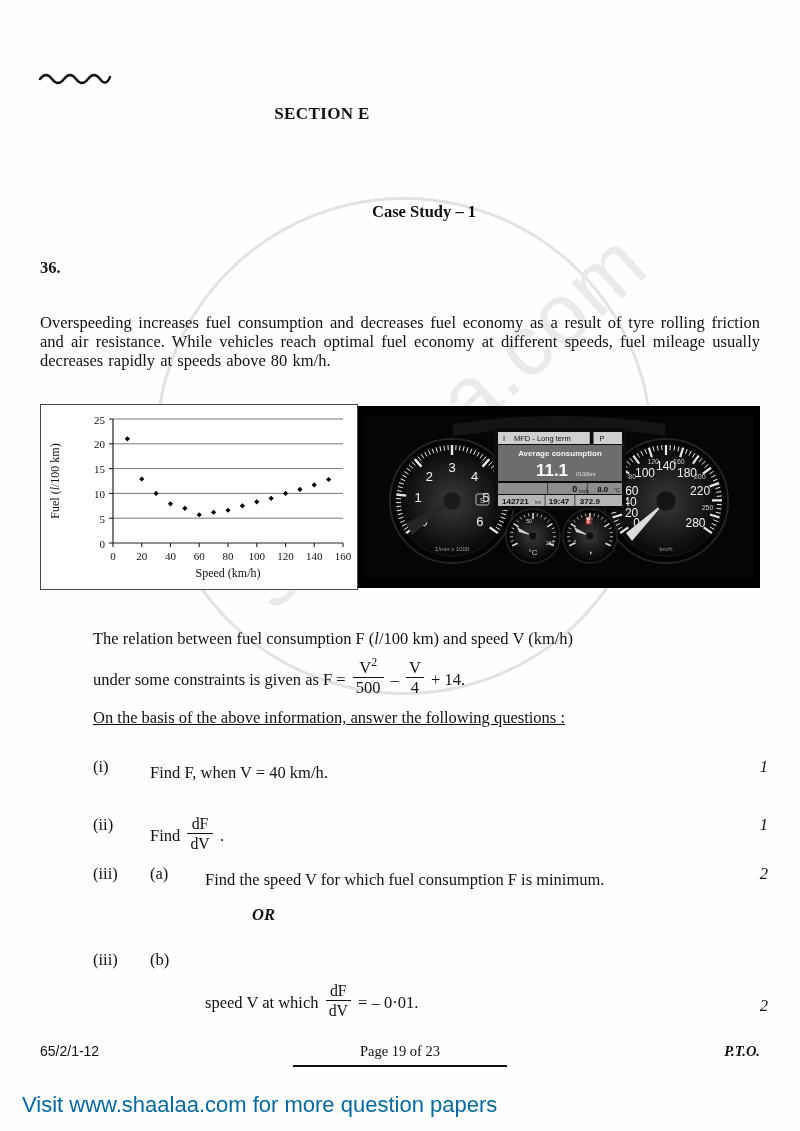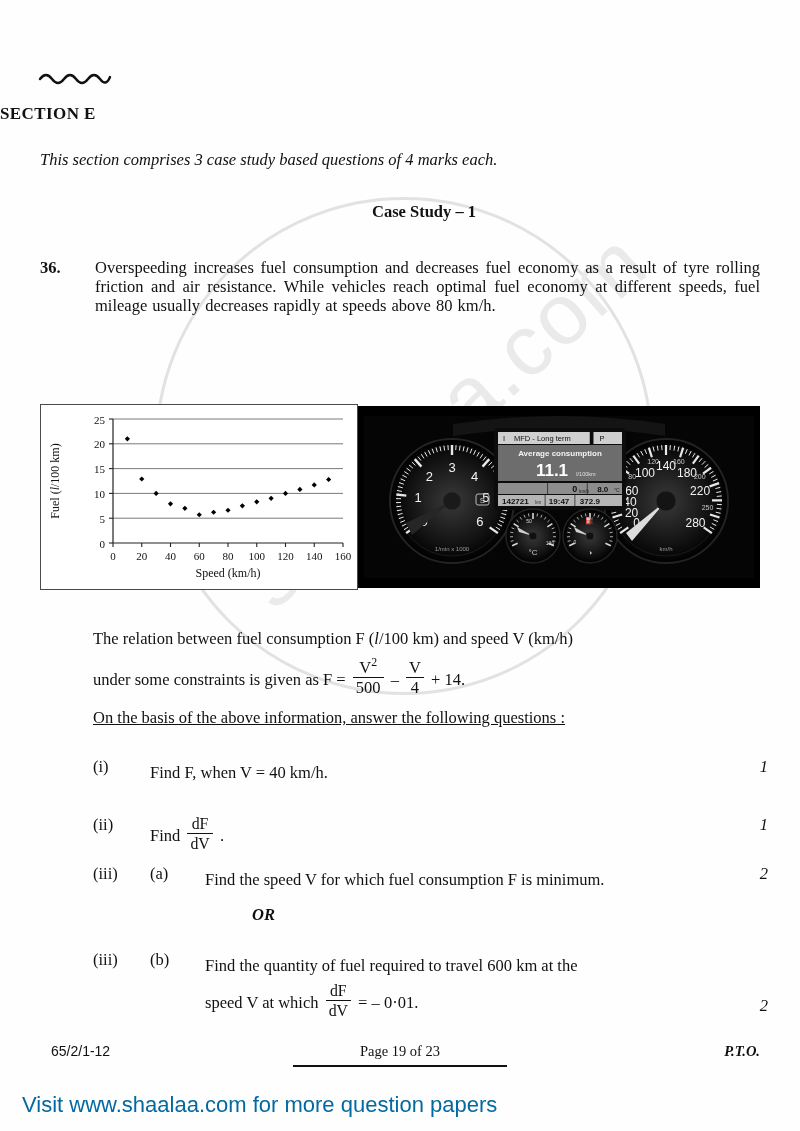--- a/index.html
+++ b/index.html
@@ -65,20 +65,21 @@
     left: 38px;
     top: 70px;
     z-index: 12;
   }
 
   
   #section-title {
     position: absolute;
     left: 0; top: 104px;
     width: 644px;
+    text-align: center;
     font-size: 17px;
     font-weight: bold;
     letter-spacing: 0.4px;
     z-index: 12;
   }
   #section-note {
     position: absolute;
     left: 40px; top: 150px;
     width: 720px;
     font-style: italic;
@@ -96,20 +97,21 @@
     padding-left: 24px;
   }
 
   
   #q36 {
     position: absolute;
     left: 40px; top: 258px;
     width: 720px;
     z-index: 12;
     display: flex;
+    flex-direction: column;
   }
   #q36-num {
     width: 55px;
     font-weight: bold;
     font-size: 16.5px;
     flex: 0 0 55px;
   }
   #q36-body {
     flex: 1 1 auto;
     font-size: 16.5px;
@@ -228,21 +230,20 @@
     left: 0; top: 1043px;
     width: 800px;
     height: 30px;
     z-index: 12;
   }
   #footer-code {
     position: absolute;
     left: 40px; top: 0;
     font-family: "Liberation Sans", sans-serif;
     font-size: 14px;
-    margin-left: 11px;
   }
   #footer-page {
     position: absolute;
     left: 290px; top: 0;
     width: 220px;
     text-align: center;
     font-size: 14.5px;
   }
   #footer-rule {
     position: absolute;
@@ -275,21 +276,20 @@
   <div id="watermark">
     <div id="wm-circle"></div>
     <div id="wm-text">shaalaa.com</div>
   </div>
 
   <svg id="squiggle" width="74" height="16" viewBox="0 0 74 16">
     <path d="M2,9 Q8,1 14,9 T26,9 T38,9 T50,9 T62,9 T72,7" fill="none" stroke="#111" stroke-width="2.4" stroke-linecap="round"></path>
   </svg>
 
   <div id="section-title">SECTION E</div>
-  <div id="section-note">This section comprises 3 case study based questions of 4 marks each.</div>
   <div id="case-title">Case Study – 1</div>
 
   <div id="q36">
     <div id="q36-num">36.</div>
     <div id="q36-body">Overspeeding increases fuel consumption and decreases fuel economy as a result of tyre rolling friction and air resistance. While vehicles reach optimal fuel economy at different speeds, fuel mileage usually decreases rapidly at speeds above 80 km/h.</div>
   </div>
 
   <div id="figure-row">
 
     <div id="chart-box">
@@ -641,21 +641,21 @@
     <div class="qtext">Find the speed V for which fuel consumption F is minimum.</div>
     <div class="qmarks">2</div>
   </div>
 
   <div id="or-label">OR</div>
 
   <div class="qrow" style="top:950px;">
     <div class="qlabel">(iii)</div>
     <div class="qsublabel">(b)</div>
     <div class="qtext">
-      <span>Find the quantity of fuel required to travel 600 km at the</span><br>
+      <br>
       <span>speed V at which</span>
       <span class="frac small">
         <span class="num">dF</span>
         <span class="den">dV</span>
       </span>
       <span>= – 0·01.</span>
     </div>
     <div class="qmarks" style="top:46px;">2</div>
   </div>
 

